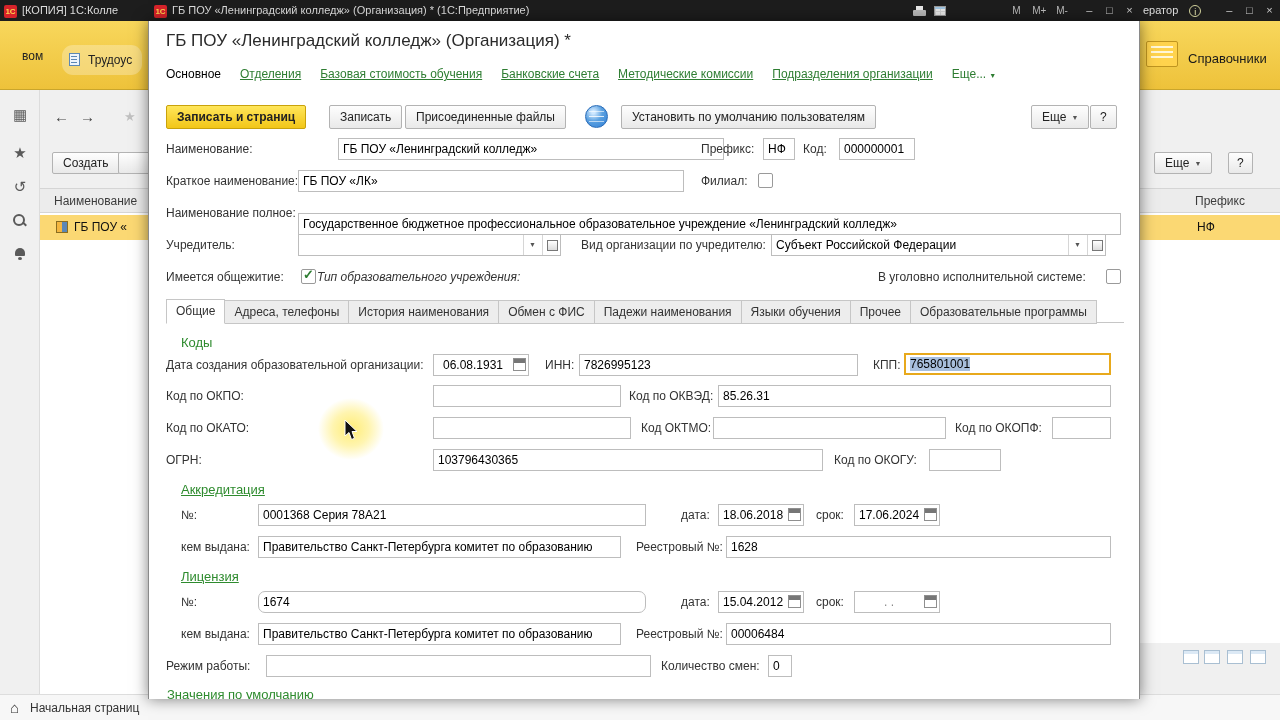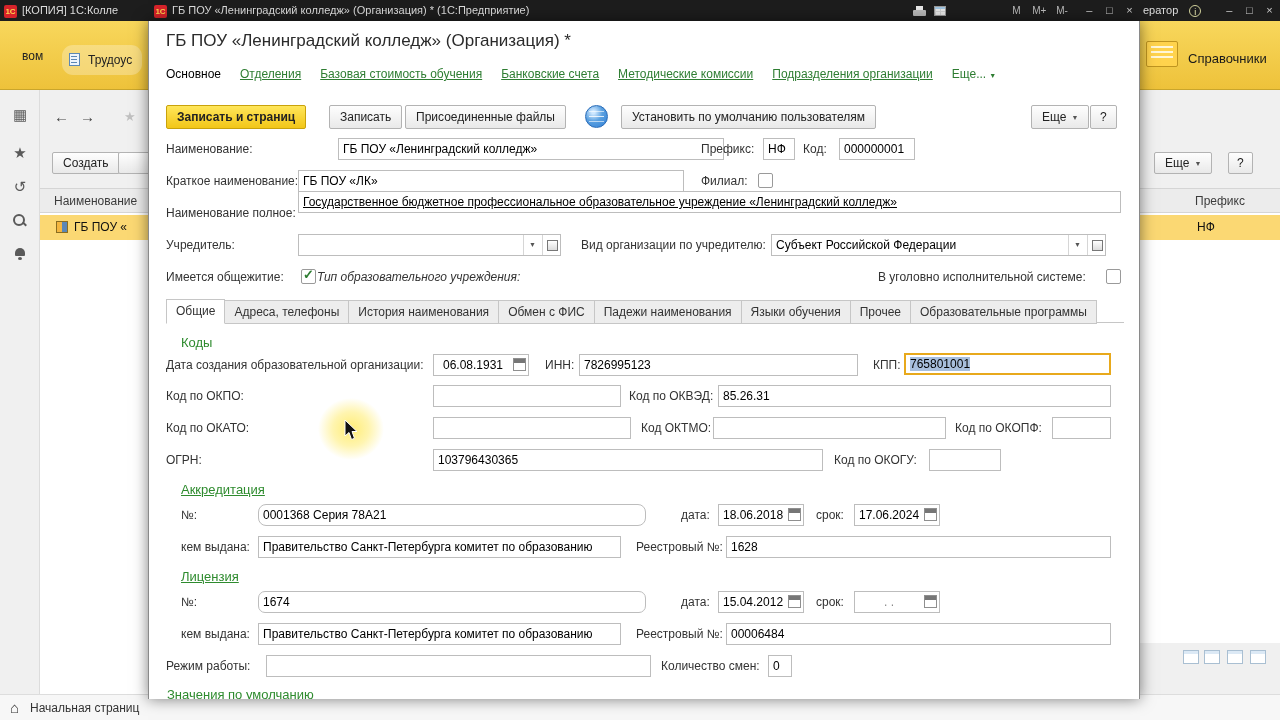--- a/index.html
+++ b/index.html
@@ -197,21 +197,21 @@
   <div class="inp" style="left:614px; top:117px; width:32px;">НФ</div>
   <div class="lbl" style="left:654px; top:117px;">Код:</div>
   <div class="inp" style="left:690px; top:117px; width:76px;">000000001</div>
 
   <div class="lbl" style="left:17px; top:149px;">Краткое наименование:</div>
   <div class="inp" style="left:149px; top:149px; width:386px;">ГБ ПОУ «ЛК»</div>
   <div class="lbl" style="left:552px; top:149px;">Филиал:</div>
   <div class="cb" style="left:609px; top:152px;"></div>
 
   <div class="lbl" style="left:17px; top:181px;">Наименование полное:</div>
-  <div class="inp" style="left:149px; top:170px; width:823px;text-decoration:underline;">Государственное бюджетное профессиональное образовательное учреждение «Ленинградский колледж»</div>
+  <div class="inp" style="left:149px; top:192px; width:823px;">Государственное бюджетное профессиональное образовательное учреждение «Ленинградский колледж»</div>
 
   <div class="lbl" style="left:17px; top:213px;">Учредитель:</div>
   <div class="inp combo" style="left:149px; top:213px; width:263px;"><span></span><span class="dbtn">▼</span><span class="obtn"></span></div>
   <div class="lbl" style="left:432px; top:213px;">Вид организации по учредителю:</div>
   <div class="inp combo" style="left:622px; top:213px; width:335px;"><span>Субъект Российской Федерации</span><span class="dbtn">▼</span><span class="obtn"></span></div>
 
   <div class="lbl" style="left:17px; top:245px;">Имеется общежитие:</div>
   <div class="cb" style="left:152px; top:248px;">
       <span class="mark">✓</span>
     </div>
@@ -242,21 +242,21 @@
   <div class="lbl" style="left:806px; top:396px;">Код по ОКОПФ:</div>
   <div class="inp" style="left:903px; top:396px; width:59px;"></div>
 
   <div class="lbl" style="left:17px; top:428px;">ОГРН:</div>
   <div class="inp" style="left:284px; top:428px; width:390px;">103796430365</div>
   <div class="lbl" style="left:685px; top:428px;">Код по ОКОГУ:</div>
   <div class="inp" style="left:780px; top:428px; width:72px;"></div>
 
   <div class="sect link" style="left:32px; top:461px;">Аккредитация</div>
   <div class="lbl" style="left:32px; top:483px;">№:</div>
-  <div class="inp" style="left:109px; top:483px; width:388px;border-radius:8px;">0001368 Серия 78А21</div>
+  <div class="inp" style="left:109px; top:483px; width:388px;">0001368 Серия 78А21</div>
   <div class="lbl" style="left:532px; top:483px;">дата:</div>
   <div class="inp date" style="left:569px; top:483px; width:86px;"><span>18.06.2018</span><span class="cal"></span></div>
   <div class="lbl" style="left:667px; top:483px;">срок:</div>
   <div class="inp date" style="left:705px; top:483px; width:86px;"><span>17.06.2024</span><span class="cal"></span></div>
   <div class="lbl" style="left:32px; top:515px;">кем выдана:</div>
   <div class="inp" style="left:109px; top:515px; width:363px;">Правительство Санкт-Петербурга комитет по образованию</div>
   <div class="lbl" style="left:487px; top:515px;">Реестровый №:</div>
   <div class="inp" style="left:577px; top:515px; width:385px;">1628</div>
 
   <div class="sect link" style="left:32px; top:548px;">Лицензия</div>

